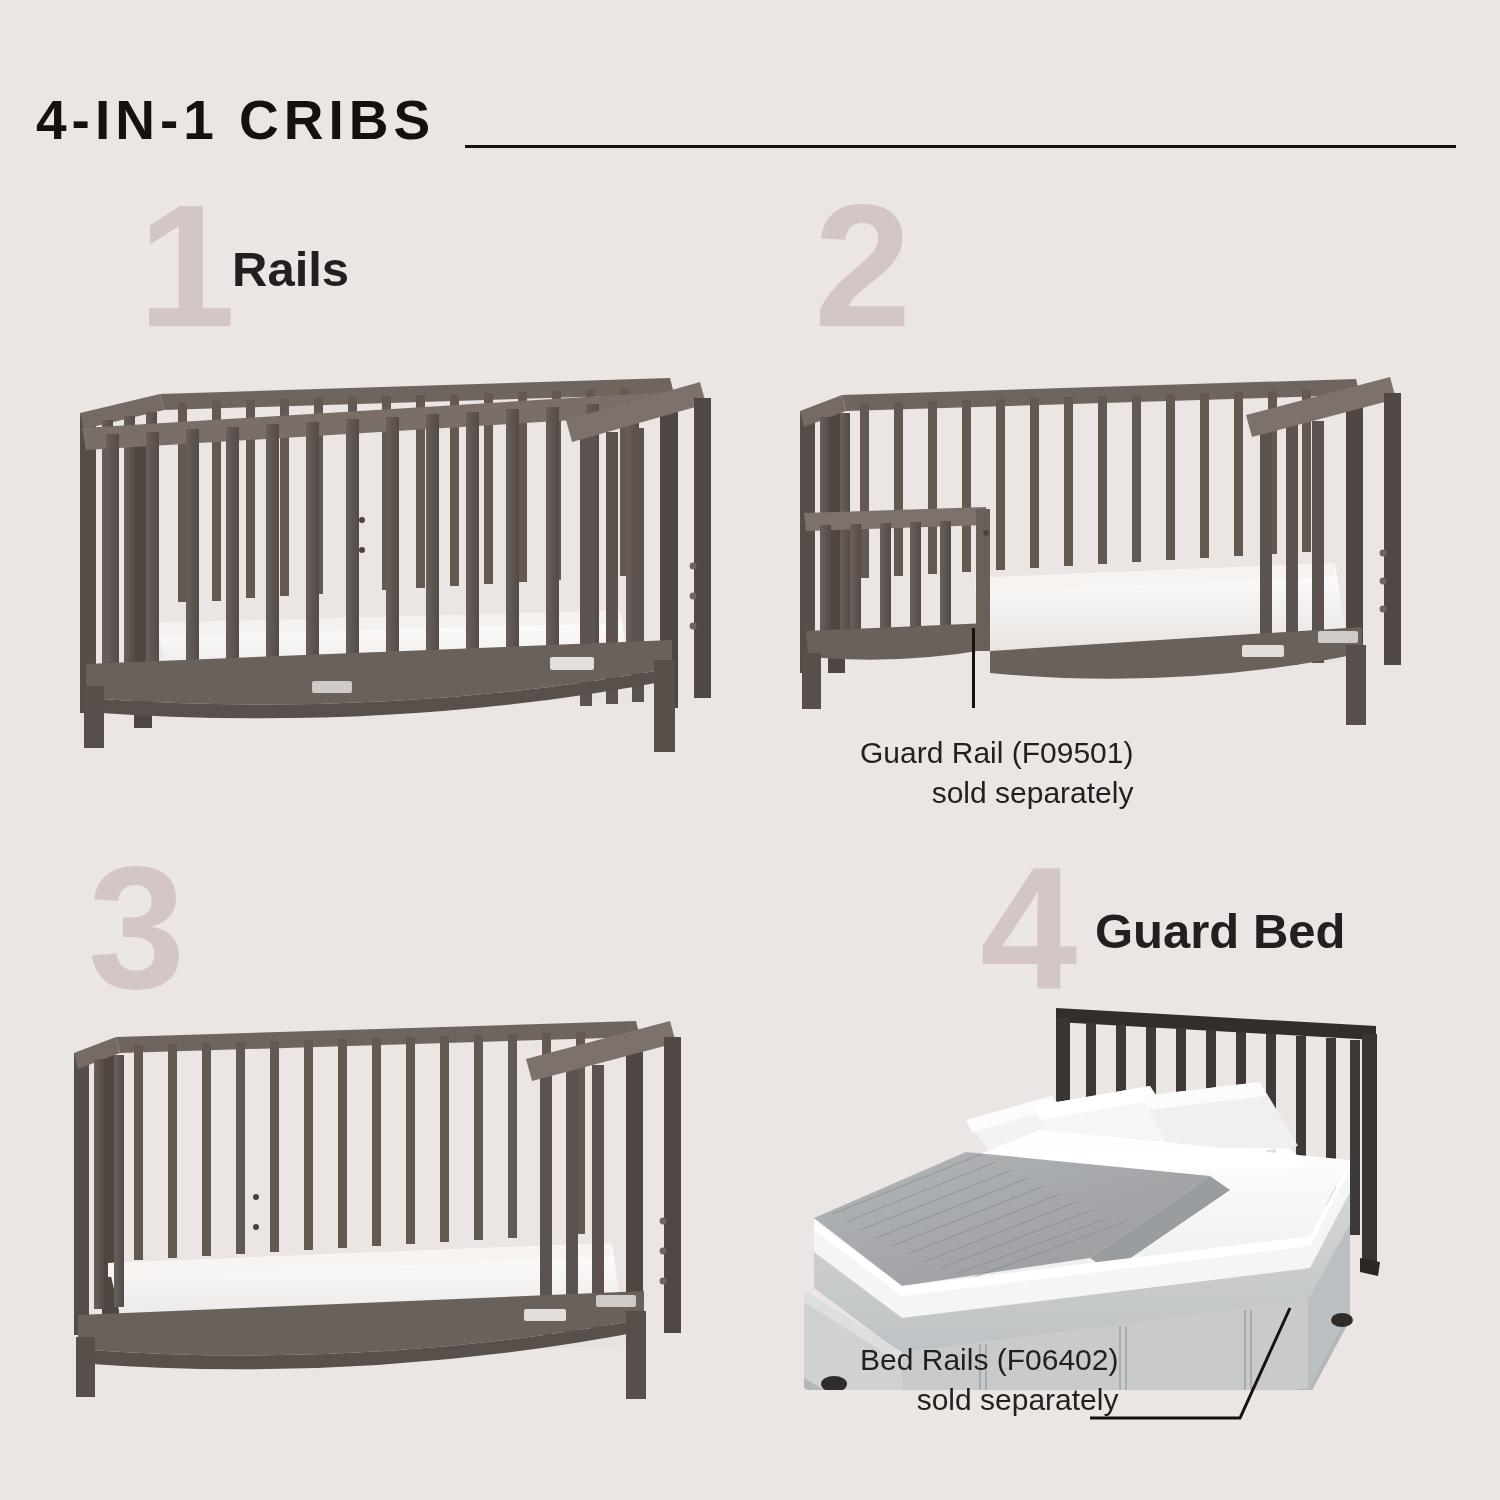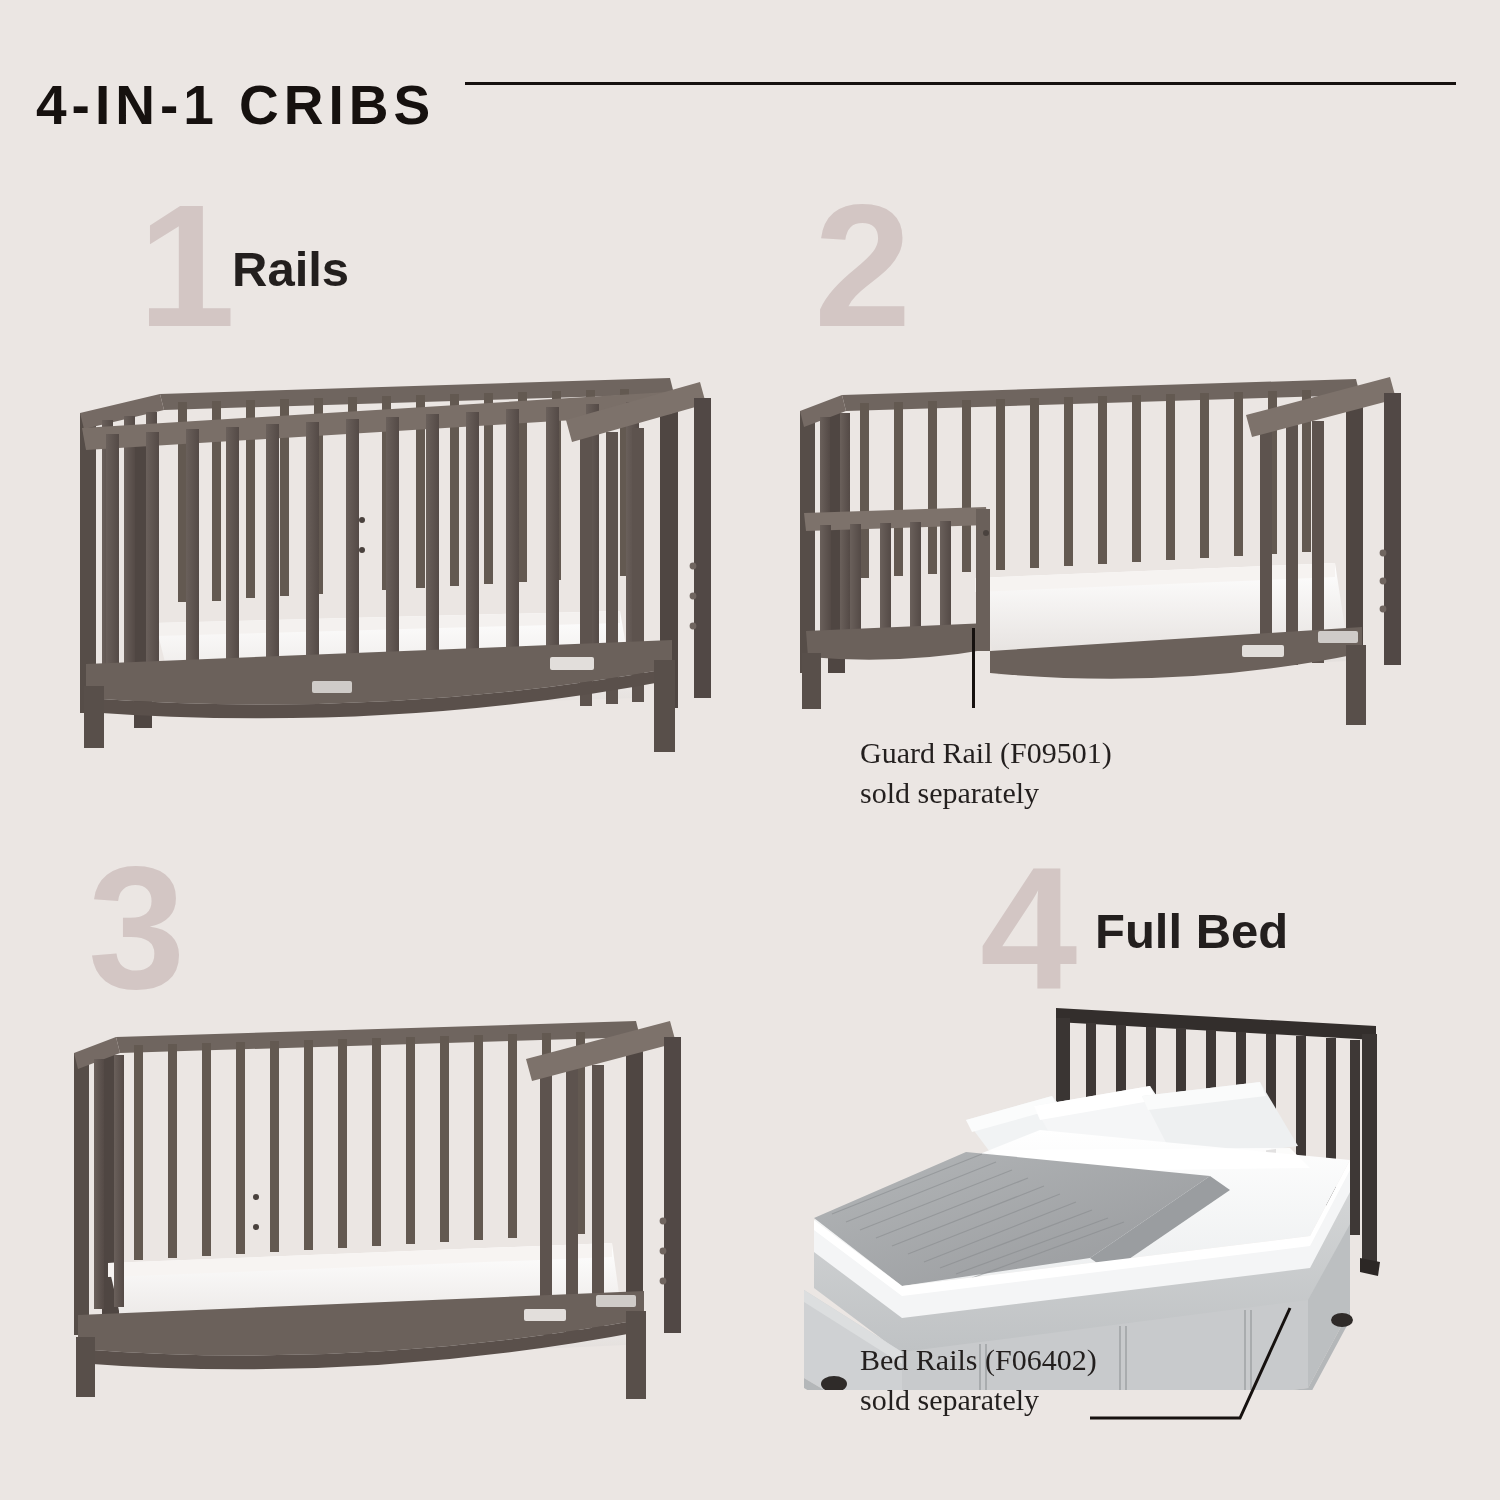--- a/index.html
+++ b/index.html
@@ -21,21 +21,21 @@
   }
 
   
   .header {
     position: absolute;
     left: 36px;
     top: 78px;
     width: 1420px;
     height: 70px;
     display: flex;
-    align-items: flex-start;
+    align-items: flex-end;
   }
   .header-title {
     font-size: 55px;
     font-weight: 700;
     letter-spacing: 5px;
     color: #16110f;
     white-space: nowrap;
     line-height: 1;
     font-family: "Liberation Sans", sans-serif;
   }
@@ -103,21 +103,22 @@
   .p3 .panel-art { top: 185px; height: 420px; }
   .p4 .panel-art { top: 160px; height: 400px; }
 
   
   .callout {
     position: absolute;
     font-size: 30px;
     line-height: 1.32;
     color: #231f1e;
     white-space: pre-line;
-    font-family: Liberation Serif, serif;
+    font-family: Liberation Sans, sans-serif;
+    text-align: right;
   }
   .callout-2 { left: 70px;  top: 565px; }
   .callout-4 { left: 70px;  top: 510px; }
 
   .leader {
     position: absolute;
     background: #16110f;
   }
 </style>
 </head>
@@ -386,21 +387,21 @@
         <circle cx="603" cy="206" r="3.4" fill="#6f655f"></circle>
         <circle cx="603" cy="236" r="3.4" fill="#6f655f"></circle>
         <circle cx="603" cy="266" r="3.4" fill="#6f655f"></circle>
       </svg>
     </div>
   </div>
 
   <div class="panel panel-4 p4">
     <div class="panel-head">
       <div class="step-number">4</div>
-      <div class="step-label">Full Bed</div>
+      <div class="step-label">Guard Bed</div>
     </div>
     <div class="panel-art">
       <svg viewBox="0 0 690 400" preserveAspectRatio="xMidYMid meet">
         <defs>
           <linearGradient id="skirt" x1="0" y1="0" x2="0" y2="1">
             <stop offset="0" stop-color="#d3d5d6"></stop>
               <stop offset="1" stop-color="#bfc2c4"></stop>
           </linearGradient>
           <linearGradient id="sheet" x1="0" y1="0" x2="0" y2="1">
             <stop offset="0" stop-color="#ffffff"></stop>

